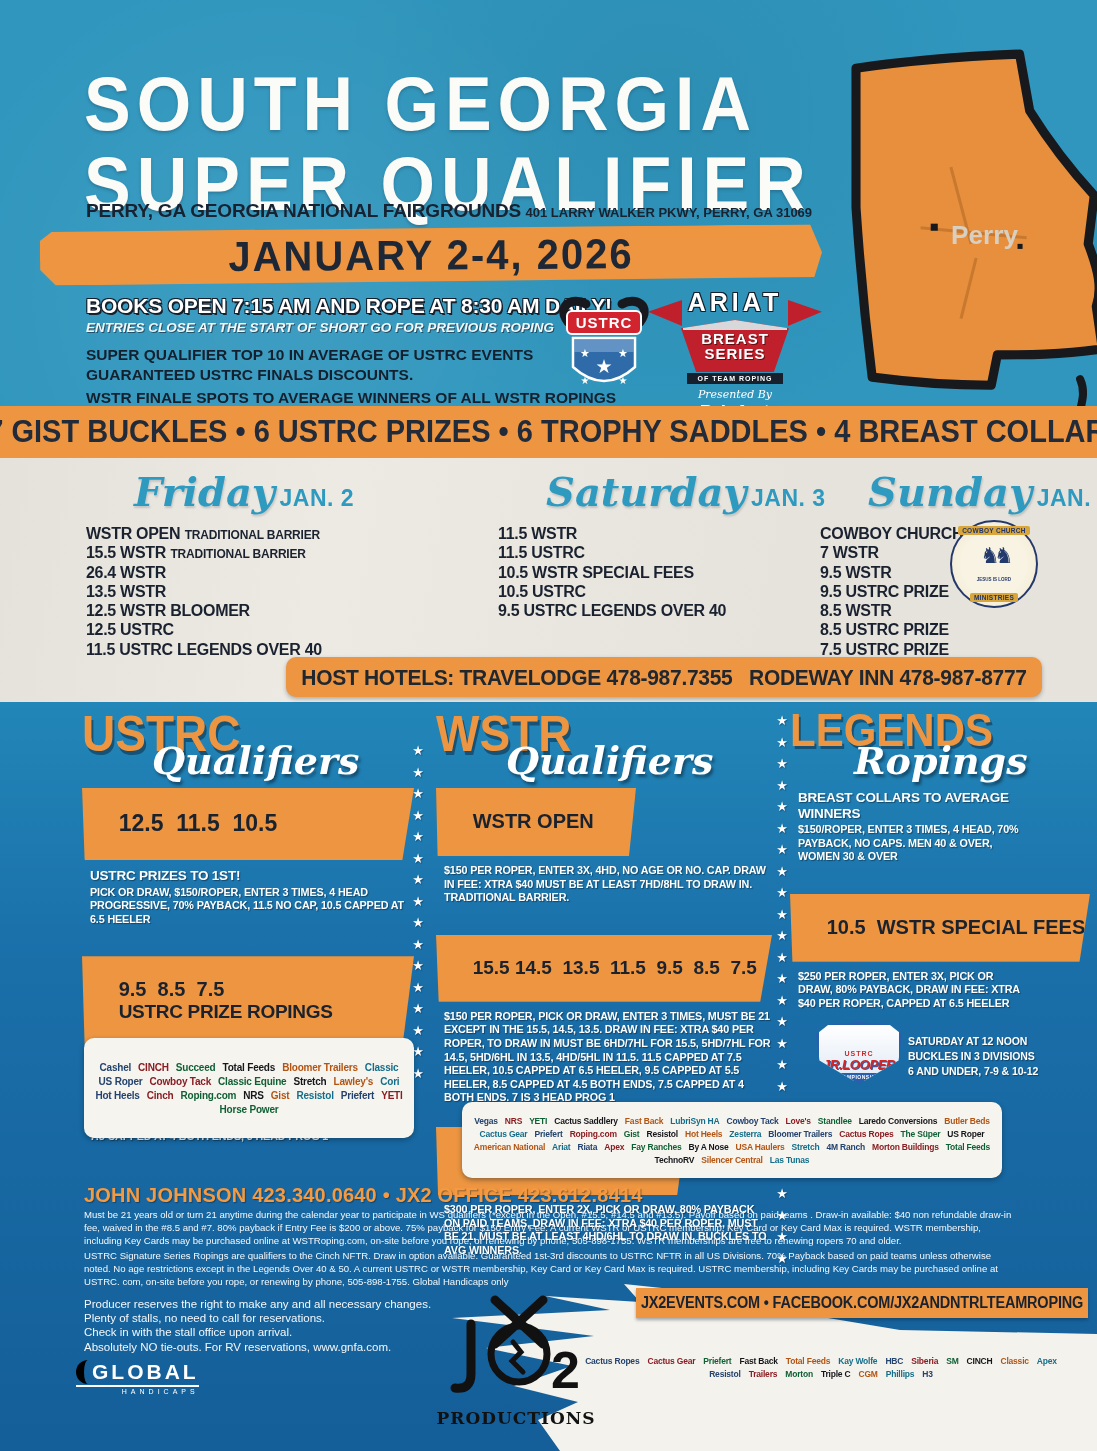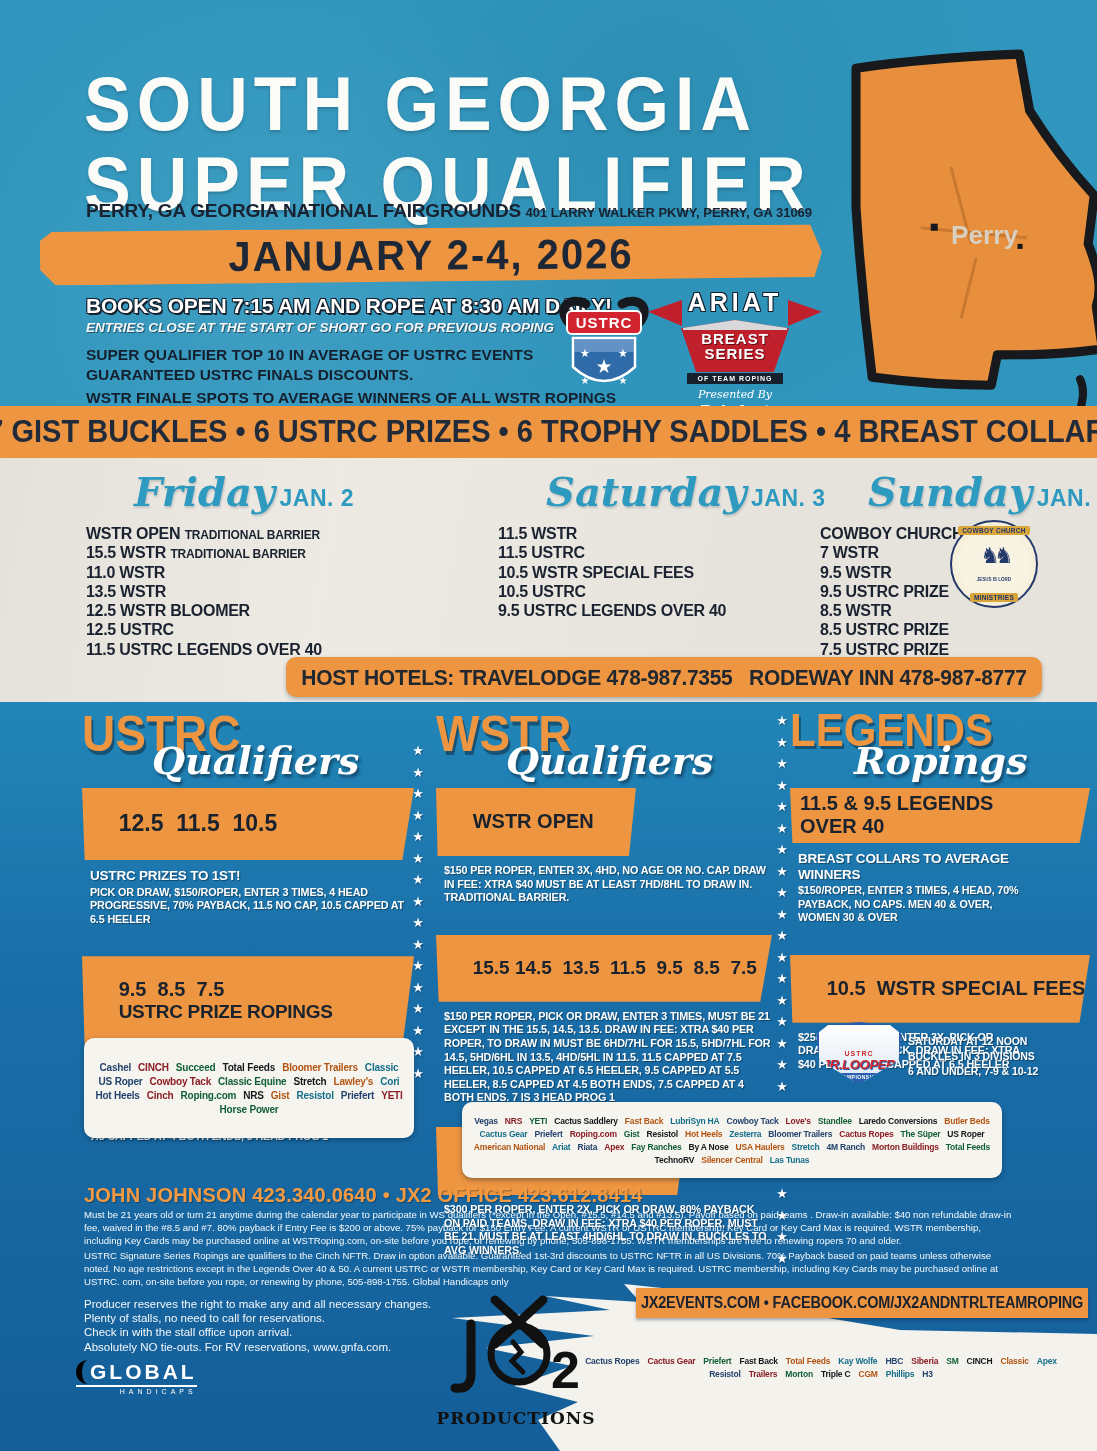--- a/index.html
+++ b/index.html
@@ -143,21 +143,21 @@
   .jrtext{left:908px;top:1034px;width:170px;color:#fff;font-weight:bold;font-size:10.5px;
     line-height:15px;letter-spacing:-.1px;text-shadow:1px 1px 1px rgba(6,25,40,.5);white-space:pre-line;}
 
   
   .contact{left:84px;top:1184px;color:#F59A40;font-weight:bold;font-size:20px;letter-spacing:.2px;
     text-shadow:1px 1px 1px rgba(6,25,40,.4);}
   .fine{left:84px;top:1208px;width:932px;color:#F4F8FB;font-size:9.6px;line-height:13.2px;font-weight:normal;}
   .fine2{top:1249px;}
   .pnotes{left:84px;top:1297px;color:#F4F8FB;font-size:11.5px;line-height:14.2px;white-space:pre-line;}
   .glogo{left:76px;top:1360px;color:#fff;}
-  .glogo .gname{font-weight:bold;font-size:21px;letter-spacing:3px;border-left:6px solid #000000;
+  .glogo .gname{font-weight:bold;font-size:21px;letter-spacing:3px;border-left:8px solid #000000;
     border-radius:14px 0 0 14px;padding-left:8px;}
   .glogo .gsub{font-size:7px;letter-spacing:4px;text-align:right;margin-top:1px;
     border-top:2px solid #fff;padding-top:1px;}
   .splash{left:0;top:0;width:1097px;height:1451px;pointer-events:none;}
   .webpill{left:636px;top:1288px;width:452px;height:30px;background:#ED9540;border-radius:0;
     display:flex;align-items:center;justify-content:center;box-shadow:0 2px 3px rgba(8,25,40,.35);}
   .webpill span{font-weight:bold;font-size:14.5px;letter-spacing:-.2px;color:#19222E;transform:scaleY(1.1);}
   .jx2{left:436px;top:1286px;width:160px;text-align:center;}
   .jx2name{font-family:"DejaVu Serif",serif;font-weight:bold;font-size:17px;letter-spacing:1px;color:#111;}
   .bstrip{left:584px;top:1340px;width:474px;height:54px;display:flex;flex-wrap:wrap;
@@ -246,21 +246,21 @@
           <span class="ev-main">WSTR OPEN</span>
           <span class="ev-small">TRADITIONAL BARRIER</span>
         </div>
 
         <div class="ev">
           <span class="ev-main">15.5 WSTR</span>
           <span class="ev-small">TRADITIONAL BARRIER</span>
         </div>
 
         <div class="ev">
-          <span class="ev-main">11.0 WSTR</span>
+          <span class="ev-main">26.4 WSTR</span>
           <span class="ev-small"></span>
         </div>
 
         <div class="ev">
           <span class="ev-main">13.5 WSTR</span>
           <span class="ev-small"></span>
         </div>
 
         <div class="ev">
           <span class="ev-main">12.5 WSTR BLOOMER</span>
@@ -449,24 +449,20 @@
     <div class="obanner" style="width:250px;box-sizing:border-box;">
       <span class="bnum bnum2">12.5  WSTR BLOOMER</span>
     </div>
     <div class="bodytxt">$300 PER ROPER, ENTER 2X, PICK OR DRAW, 80% PAYBACK ON PAID TEAMS, DRAW IN FEE: XTRA $40 PER ROPER, MUST BE 21, MUST BE AT LEAST 4HD/6HL TO DRAW IN, BUCKLES TO AVG WINNERS.</div>
   </div>
 
   <div class="abs col col3">
     <div class="colhead">
       <div class="head-main" style="font-size:42px;">LEGENDS</div>
       <div class="head-script">Ropings</div>
-    </div>
-    <div class="obanner" style="white-space:normal;">
-      <div class="bnum bnum2">11.5 &amp; 9.5 LEGENDS</div>
-      <div class="bnum bnum2">OVER 40</div>
     </div>
     <div class="lead" style="width:220px;">BREAST COLLARS TO AVERAGE WINNERS</div>
     <div class="bodytxt" style="width:230px;">$150/ROPER, ENTER 3 TIMES, 4 HEAD, 70% PAYBACK, NO CAPS. MEN 40 &amp; OVER, WOMEN 30 &amp; OVER</div>
     <div class="gap"></div>
     <div class="obanner">
       <span class="bnum bnum2">10.5  WSTR SPECIAL FEES</span>
     </div>
     <div class="bodytxt" style="width:230px;">$250 PER ROPER, ENTER 3X, PICK OR DRAW, 80% PAYBACK, DRAW IN FEE: XTRA $40 PER ROPER, CAPPED AT 6.5 HEELER</div>
   </div>
 

